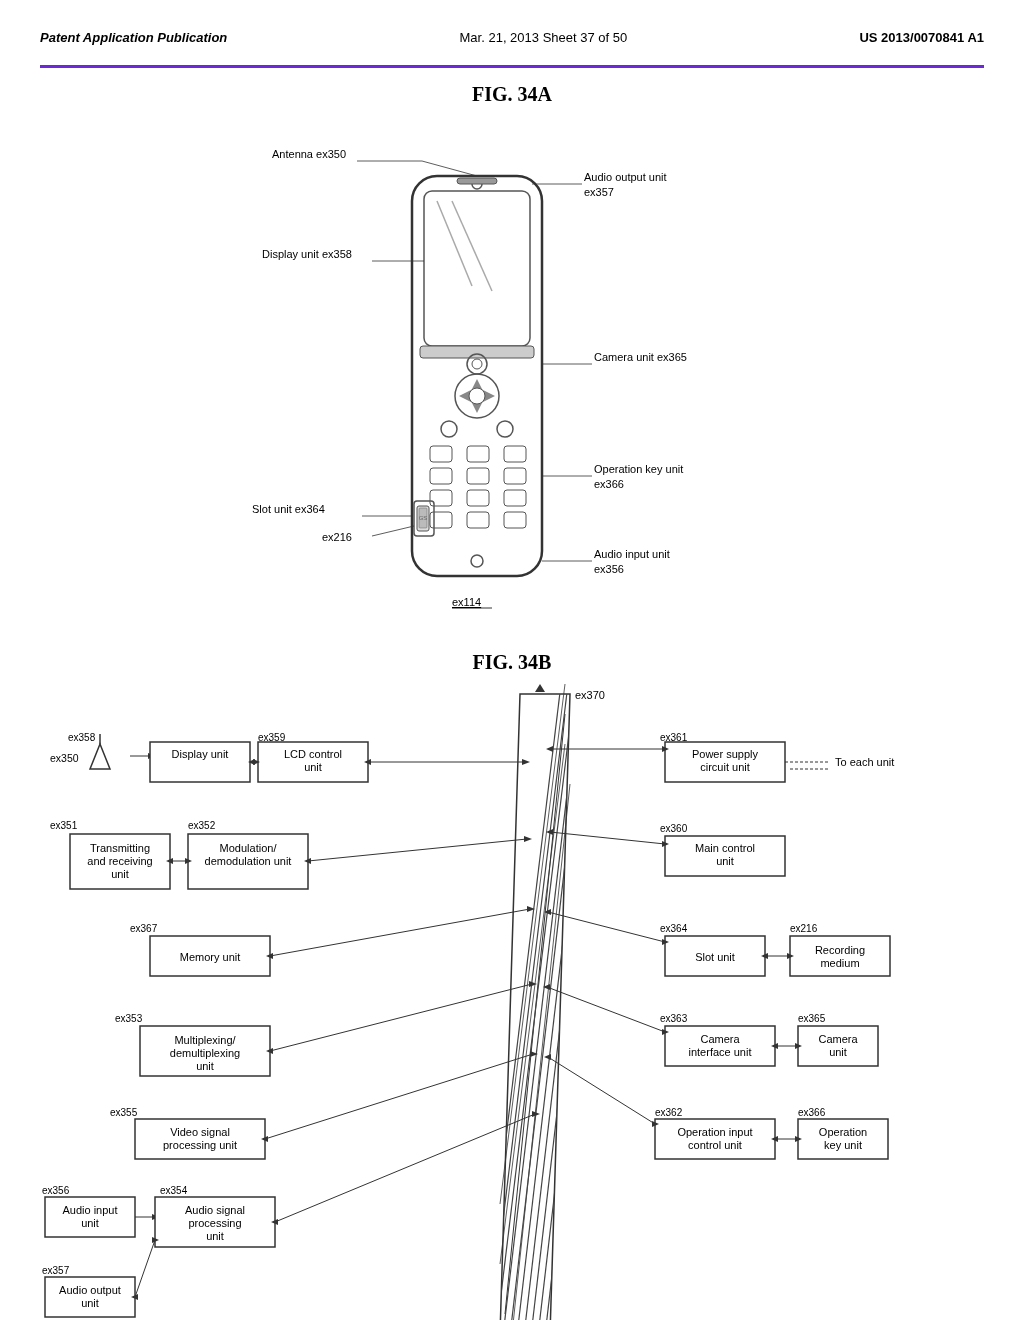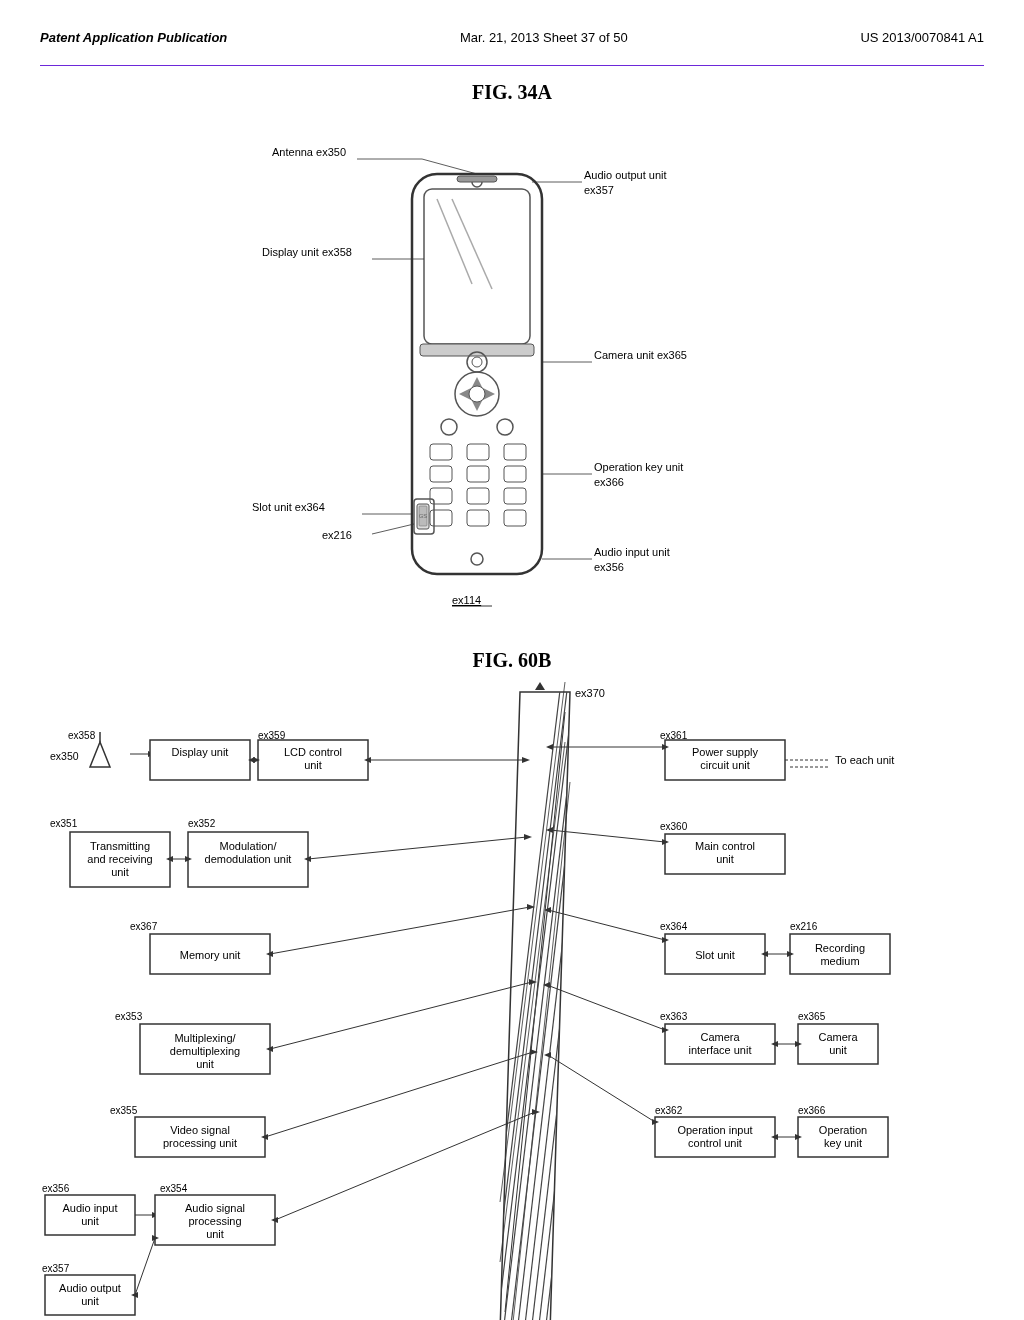--- a/index.html
+++ b/index.html
@@ -20,26 +20,26 @@
       position: relative;
       padding: 20px 40px;
     }
 
     
     .header {
       display: flex;
       justify-content: space-between;
       align-items: center;
       padding: 10px 0 20px 0;
-      border-bottom: 1px solid #6d28d9;
+      border-bottom: 3px solid #6d28d9;
       margin-bottom: 6px;
     }
     .header-left { font-size: 13px; font-style: italic; font-weight: bold; }
     .header-center { font-size: 13px; text-align: right; }
-    .header-right { font-size: 13px; font-weight: normal; }
+    .header-right { font-size: 13px; font-weight: bold; }
 
     
     .fig-title {
       text-align: center;
       font-size: 20px;
       font-weight: bold;
       margin: 15px 0 10px 0;
       font-family: Liberation Serif, serif;
     }
 
@@ -152,21 +152,21 @@
 
       <line x1="380" y1="415" x2="430" y2="415" stroke="#333" stroke-width="0.8"></line>
       <text x="432" y="412" font-size="11" fill="#000">Audio input unit</text>
       <text x="432" y="427" font-size="11" fill="#000">ex356</text>
 
       <text x="290" y="460" font-size="11" fill="#000" text-decoration="underline">ex114</text>
       <line x1="290" y1="462" x2="330" y2="462" stroke="#000" stroke-width="0.8"></line>
     </svg>
   </div>
 
-  <div class="fig-title">FIG. 60B</div>
+  <div class="fig-title">FIG. 34B</div>
 
   <div class="fig34b-container">
     <svg width="980" height="670" viewBox="0 0 980 670">
 
       <g>
 
         <polygon points="480,10 530,10 510,650 460,650" fill="white" stroke="#333" stroke-width="1.5"></polygon>
 
         <line x1="465" y1="630" x2="525" y2="30" stroke="#333" stroke-width="1"></line>
         <line x1="472" y1="650" x2="530" y2="100" stroke="#333" stroke-width="0.8"></line>

